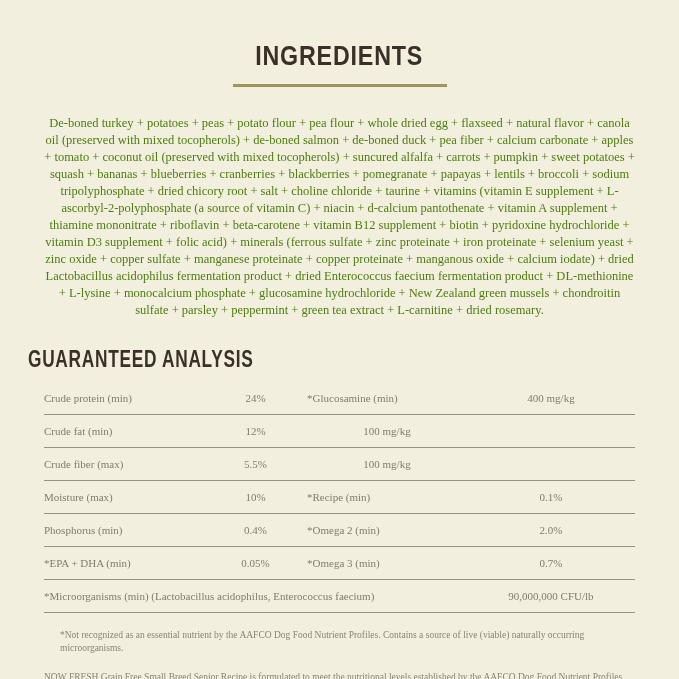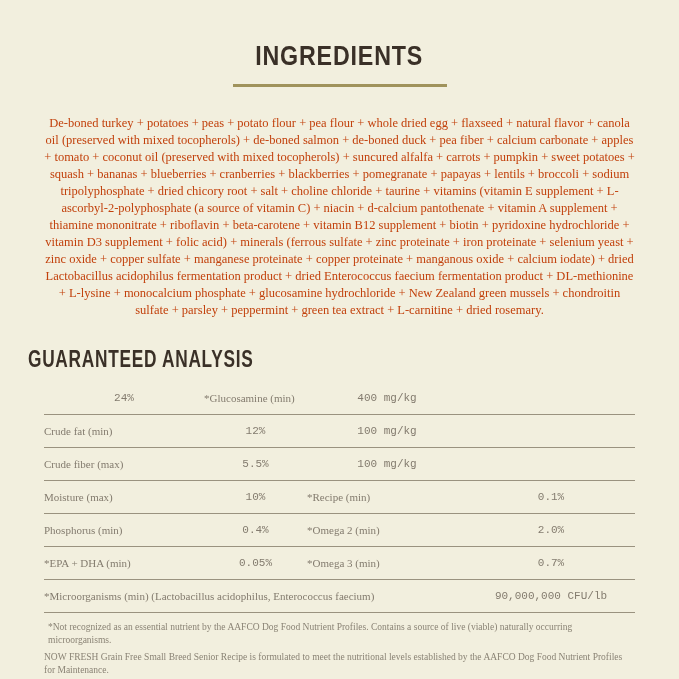--- a/index.html
+++ b/index.html
@@ -32,21 +32,21 @@
     background: #a0935c;
     margin: 12px auto 0 auto;
     border: none;
   }
 
   .ingredients-text {
     margin: 28px 42px 0 42px;
     text-align: center;
     font-size: 12.5px;
     line-height: 17px;
-    color: #c2410c;
+    color: #4d7c0f;
   }
 
   .ga-hdr-wrap { margin: 26px 0 0 28px; }
   .ga-hdr {
     display: inline-block;
     font-size: 24px;
     transform: scaleX(0.72);
     transform-origin: left center;
   }
 
@@ -58,21 +58,21 @@
   }
   .ga-row {
     display: grid;
     grid-template-columns: 160px 103px 160px 168px;
     align-items: center;
     border-bottom: 1px solid #9a927f;
     padding: 10px 0 10px 0;
     min-height: 12px;
   }
   .ga-row .lbl { text-align: left; }
-  .ga-row .val { text-align: center; font-family: Liberation Mono, monospace; }
+  .ga-row .val { text-align: center; }
   .ga-row.full .lbl { grid-column: 1 / span 3; }
 
   .footnotes { margin: 8px 44px 0 44px; font-size: 9.5px; line-height: 13px; color: #8a8375; }
   .footnote + .footnote { margin-top: 9px; }
 </style>
 </head>
 <body>
 
 <div class="panel">
 
@@ -83,20 +83,21 @@
 
   <p class="ingredients-text">De-boned turkey + potatoes + peas + potato flour + pea flour + whole dried egg + flaxseed + natural flavor + canola oil (preserved with mixed tocopherols) + de-boned salmon + de-boned duck + pea fiber + calcium carbonate + apples + tomato + coconut oil (preserved with mixed tocopherols) + suncured alfalfa + carrots + pumpkin + sweet potatoes + squash + bananas + blueberries + cranberries + blackberries + pomegranate + papayas + lentils + broccoli + sodium tripolyphosphate + dried chicory root + salt + choline chloride + taurine + vitamins (vitamin E supplement + L-ascorbyl-2-polyphosphate (a source of vitamin C) + niacin + d-calcium pantothenate + vitamin A supplement + thiamine mononitrate + riboflavin + beta-carotene + vitamin B12 supplement + biotin + pyridoxine hydrochloride + vitamin D3 supplement + folic acid) + minerals (ferrous sulfate + zinc proteinate + iron proteinate + selenium yeast + zinc oxide + copper sulfate + manganese proteinate + copper proteinate + manganous oxide + calcium iodate) + dried Lactobacillus acidophilus fermentation product + dried Enterococcus faecium fermentation product + DL-methionine + L-lysine + monocalcium phosphate + glucosamine hydrochloride + New Zealand green mussels + chondroitin sulfate + parsley + peppermint + green tea extract + L-carnitine + dried rosemary.</p>
 
   <div class="ga-hdr-wrap">
     <span class="hdr ga-hdr">GUARANTEED ANALYSIS</span>
   </div>
 
   <div class="ga-table">
 
     <div class="ga-row">
+      <span class="lbl">Crude protein (min)</span>
       <span class="val">24%</span>
       <span class="lbl">*Glucosamine (min)</span>
       <span class="val">400 mg/kg</span>
     </div>
 
     <div class="ga-row">
       <span class="lbl">Crude fat (min)</span>
       <span class="val">12%</span>
       <span class="val">100 mg/kg</span>
     </div>
@@ -129,17 +130,17 @@
     </div>
 
     <div class="ga-row full">
       <span class="lbl">*Microorganisms (min) (Lactobacillus acidophilus, Enterococcus faecium)</span>
       <span class="val">90,000,000 CFU/lb</span>
     </div>
 
   </div>
 
   <div class="footnotes">
-    <p class="footnote" style="margin:4px">*Not recognized as an essential nutrient by the AAFCO Dog Food Nutrient Profiles. Contains a source of live (viable) naturally occurring microorganisms.</p>
+    <p class="footnote" style="margin:16px">*Not recognized as an essential nutrient by the AAFCO Dog Food Nutrient Profiles. Contains a source of live (viable) naturally occurring microorganisms.</p>
     <p class="footnote" style="margin:0">NOW FRESH Grain Free Small Breed Senior Recipe is formulated to meet the nutritional levels established by the AAFCO Dog Food Nutrient Profiles for Maintenance.</p>
   </div>
 
 </div>
 
 </body></html>

